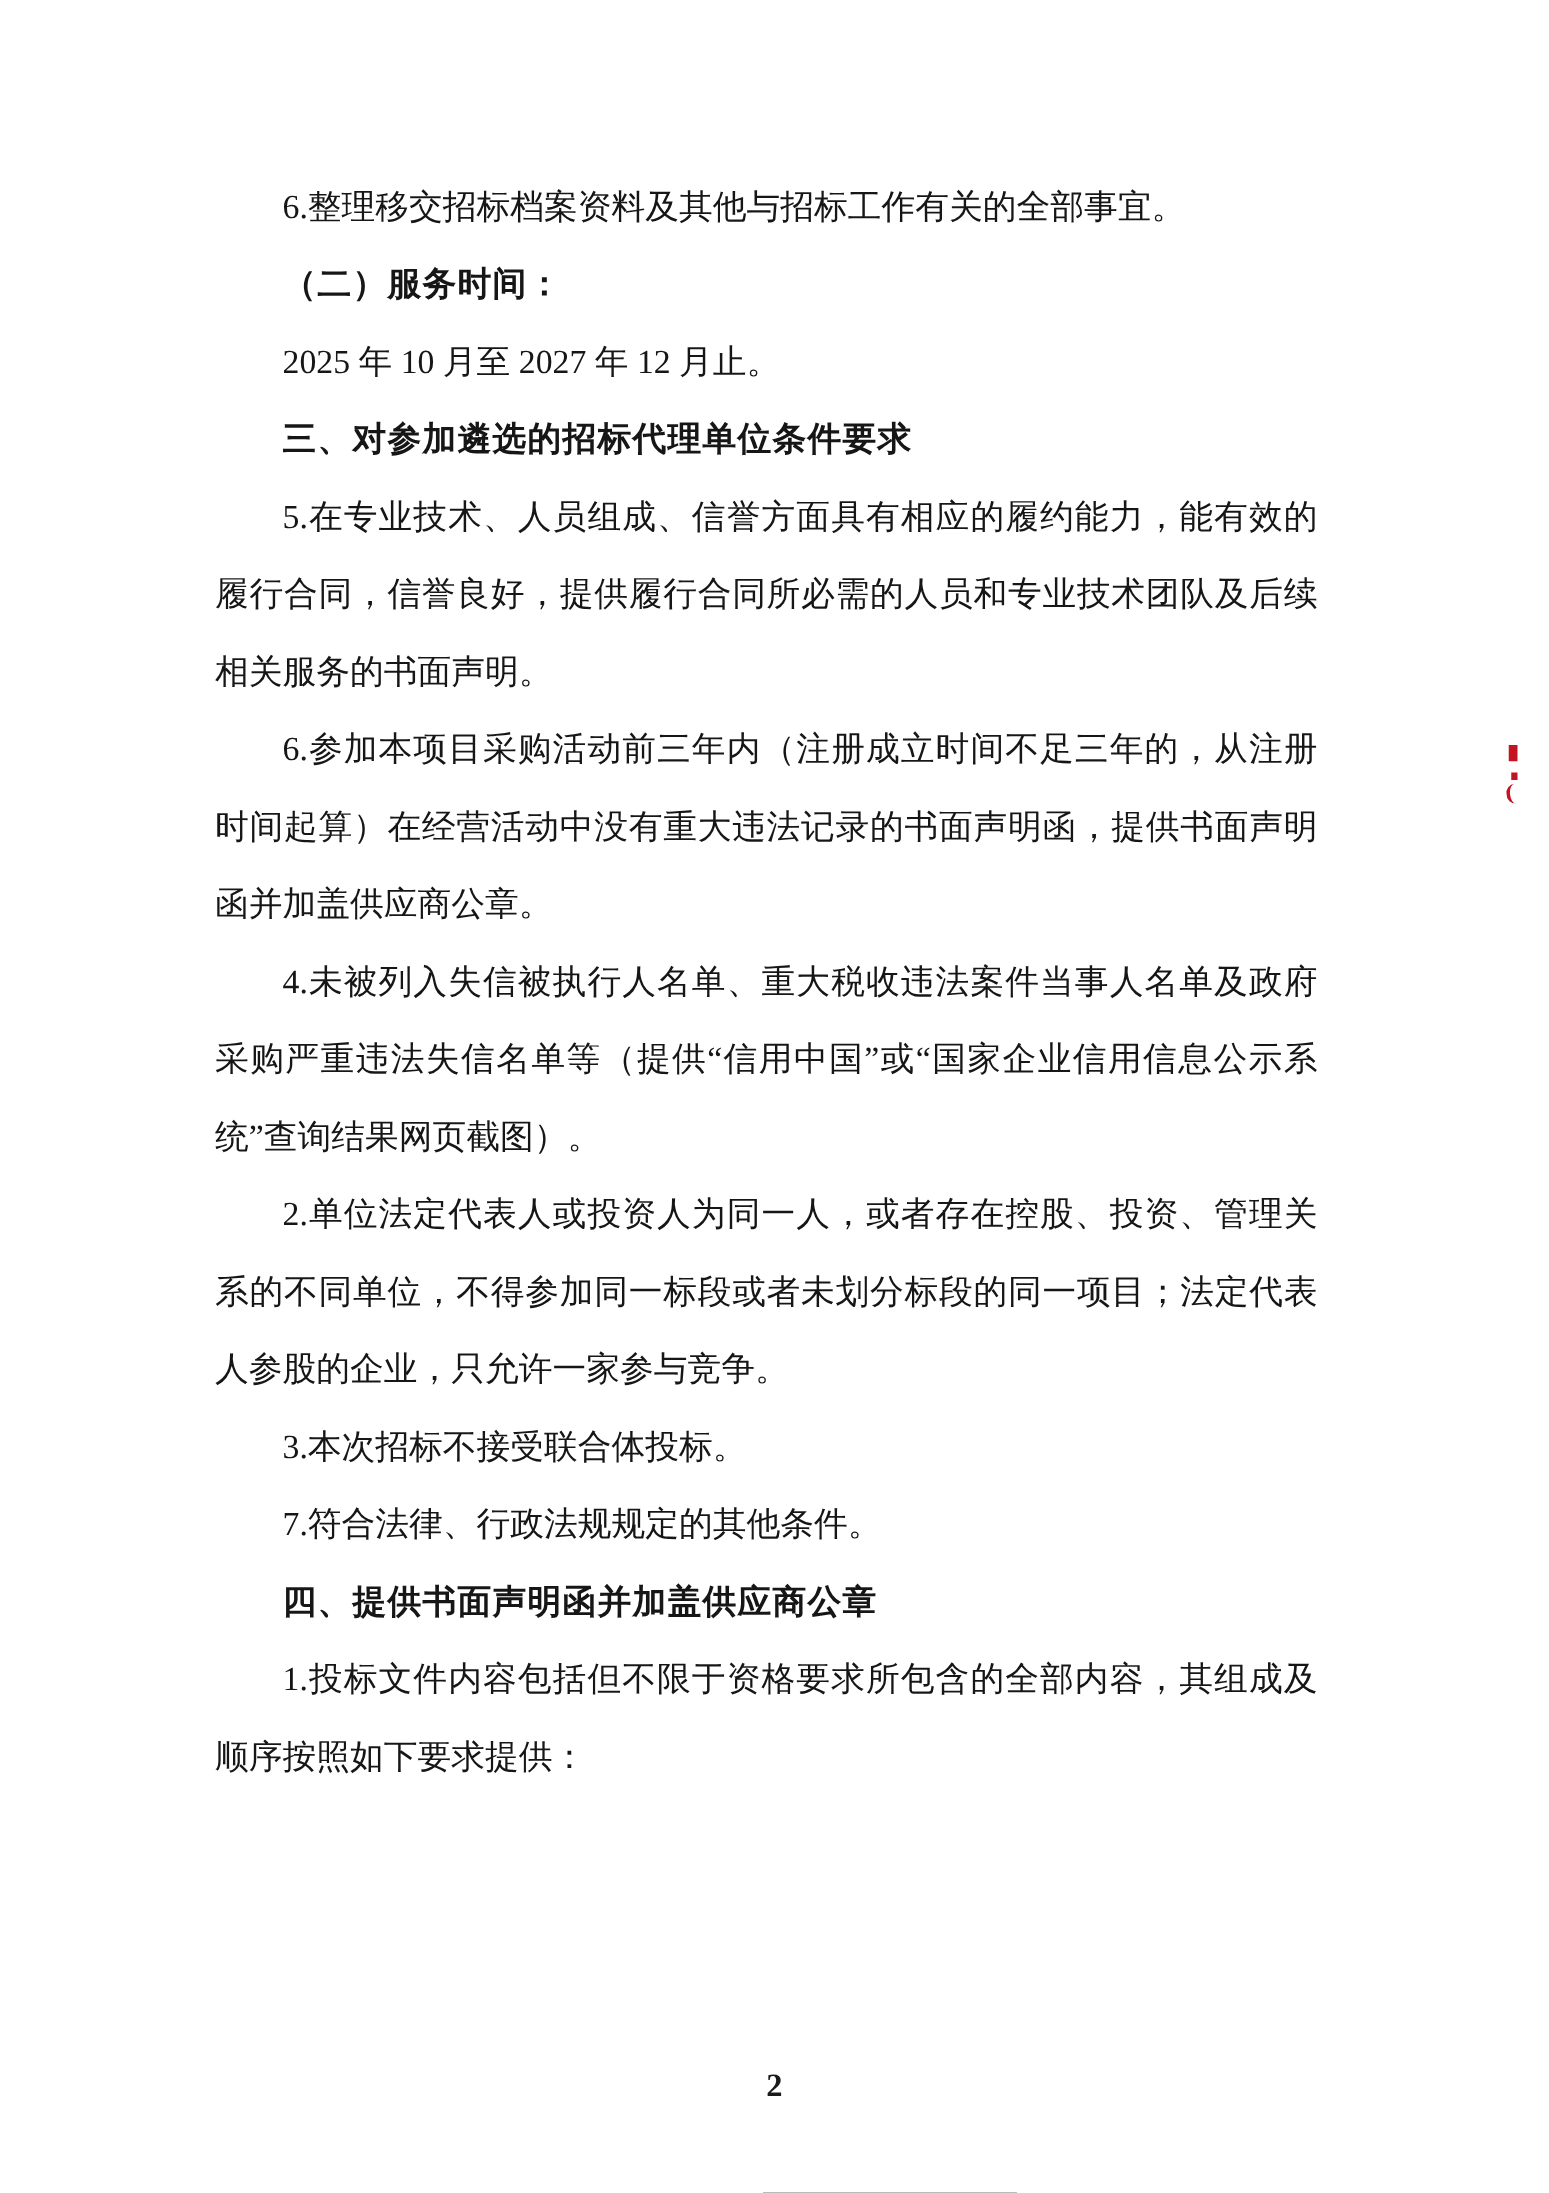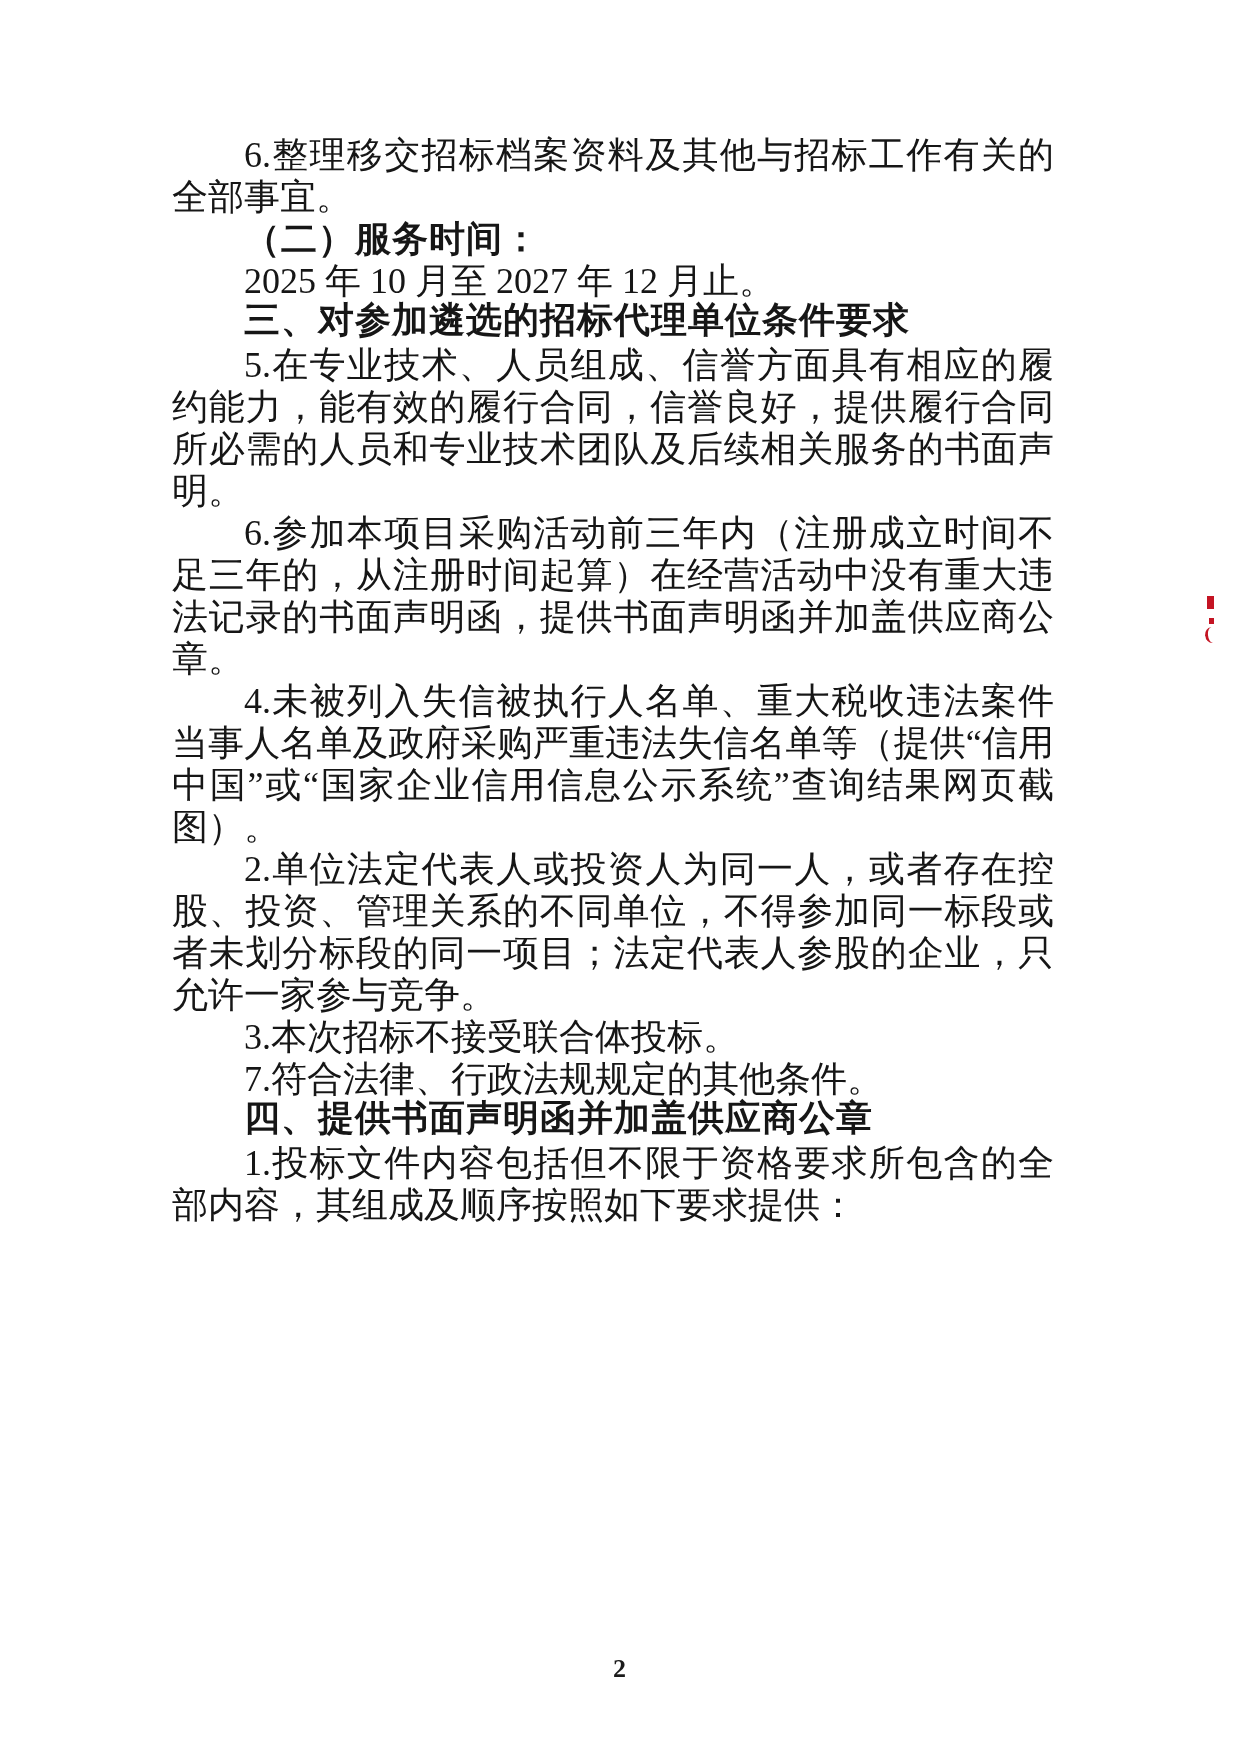--- a/index.html
+++ b/index.html
@@ -18,28 +18,28 @@
     overflow: hidden;
   }
   .content {
     position: absolute;
     left: 172px;
     top: 134px;
     width: 882px;
   }
   .para {
     margin: 0;
-    font-size: 36px;
-    line-height: 42px;
+    font-size: 27px;
+    line-height: 62px;
     text-align: justify;
     text-indent: 2em;
     word-break: normal;
   }
   .para.heading {
-    font-family: Liberation Mono, monospace;
+    font-family: Liberation Sans, sans-serif;
     font-weight: bold;
     letter-spacing: 1px;
   }
   .para.subheading {
     font-weight: bold;
     letter-spacing: 1px;
   }
   .page-number {
     position: absolute;
     top: 1654px;

